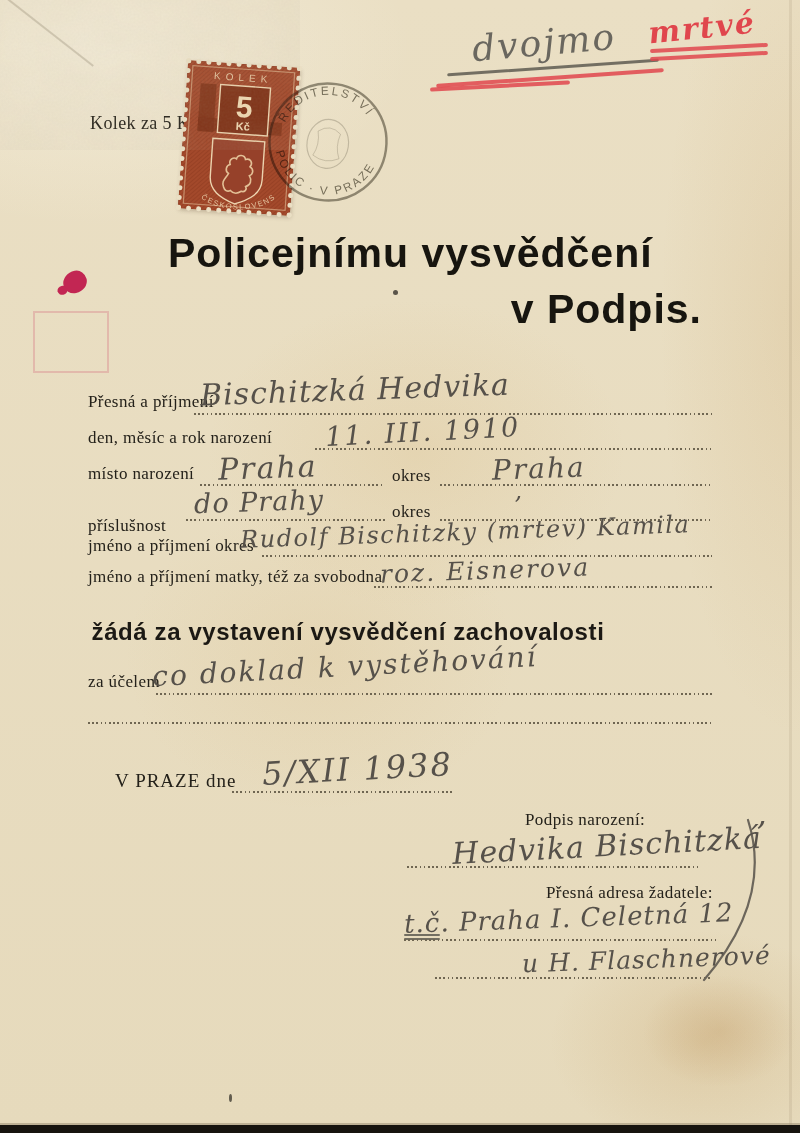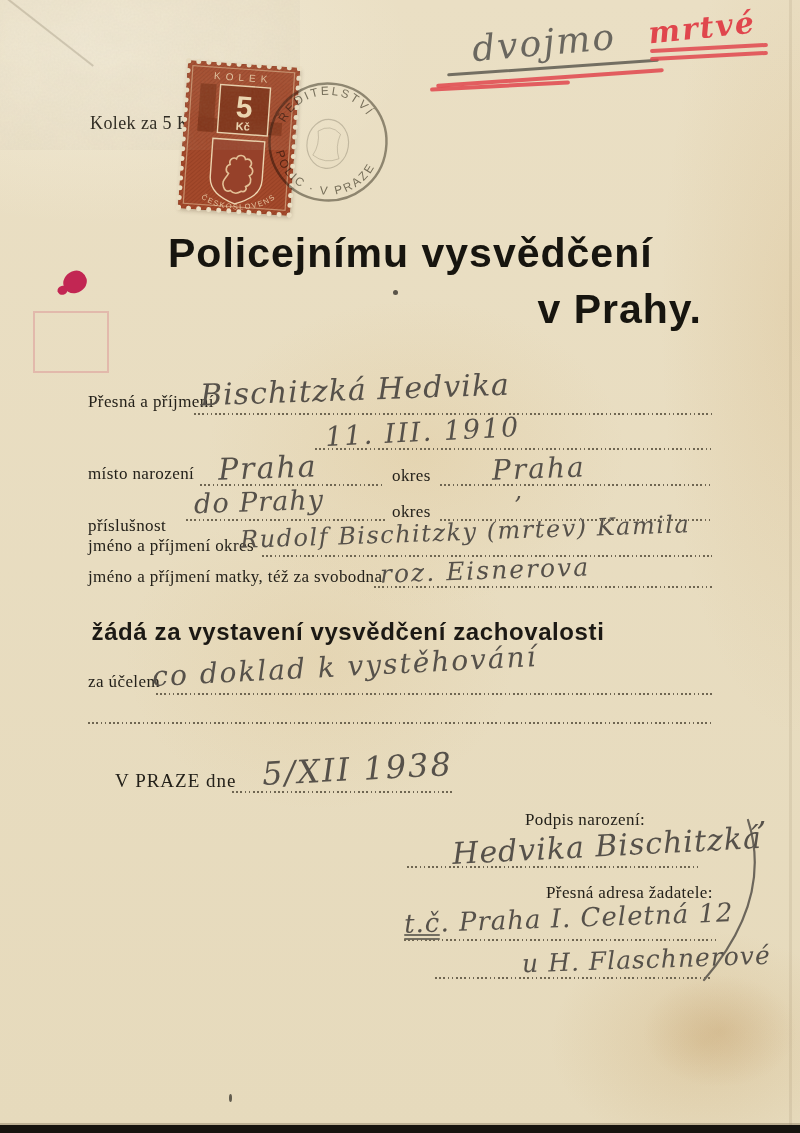--- a/index.html
+++ b/index.html
@@ -97,26 +97,27 @@
       <textPath href="#pmTop" startOffset="14">ŘEDITELSTVÍ</textPath>
     </text>
     <text font-size="12.5" letter-spacing="2.5" fill="#6b685c">
       <textPath href="#pmBot" startOffset="18">POLIC · V PRAZE</textPath>
     </text>
     <ellipse cx="70" cy="72" rx="22" ry="26" fill="none" stroke="#6b685c" stroke-width="1.2" opacity=".35"></ellipse>
     <path d="M58 60 q12 -10 24 0 q-4 14 2 26 q-14 8 -28 0 q6 -12 2 -26" fill="none" stroke="#6b685c" stroke-width="1" opacity=".3"></path>
   </svg>
 
   <div class="title abs" style="left:168px;top:230px;font-size:41px;">Policejnímu vysvědčení</div>
-  <div class="title abs" style="right:98px;top:286px;font-size:41px;">v Prahy.</div>
+  <div class="title abs" style="right:98px;top:286px;font-size:41px;">v Podpis.</div>
 
   <div class="label abs" style="left:88px;top:392px;">Přesná a příjmení</div>
   <div class="dotline abs" style="left:194px;top:413px;width:518px;"></div>
   <div class="hand abs" style="left:200px;top:372px;font-size:30px;transform:rotate(-2deg);letter-spacing:1px;">Bischitzká Hedvika</div>
 
+  <div class="label abs" style="left:88px;top:428px;">den, měsíc a rok narození</div>
   <div class="dotline abs" style="left:315px;top:448px;width:397px;"></div>
   <div class="hand abs" style="left:325px;top:416px;font-size:27px;transform:rotate(-3deg);letter-spacing:2px;">11. III. 1910</div>
 
   <div class="label abs" style="left:88px;top:464px;text-align:right;">místo narození</div>
   <div class="dotline abs" style="left:200px;top:484px;width:185px;"></div>
   <div class="hand abs" style="left:218px;top:450px;font-size:30px;transform:rotate(-2deg);letter-spacing:2px;">Praha</div>
   <div class="label abs" style="left:392px;top:466px;">okres</div>
   <div class="dotline abs" style="left:440px;top:484px;width:272px;"></div>
   <div class="hand abs" style="left:492px;top:452px;font-size:28px;transform:rotate(-2deg);letter-spacing:2px;">Praha</div>
 

